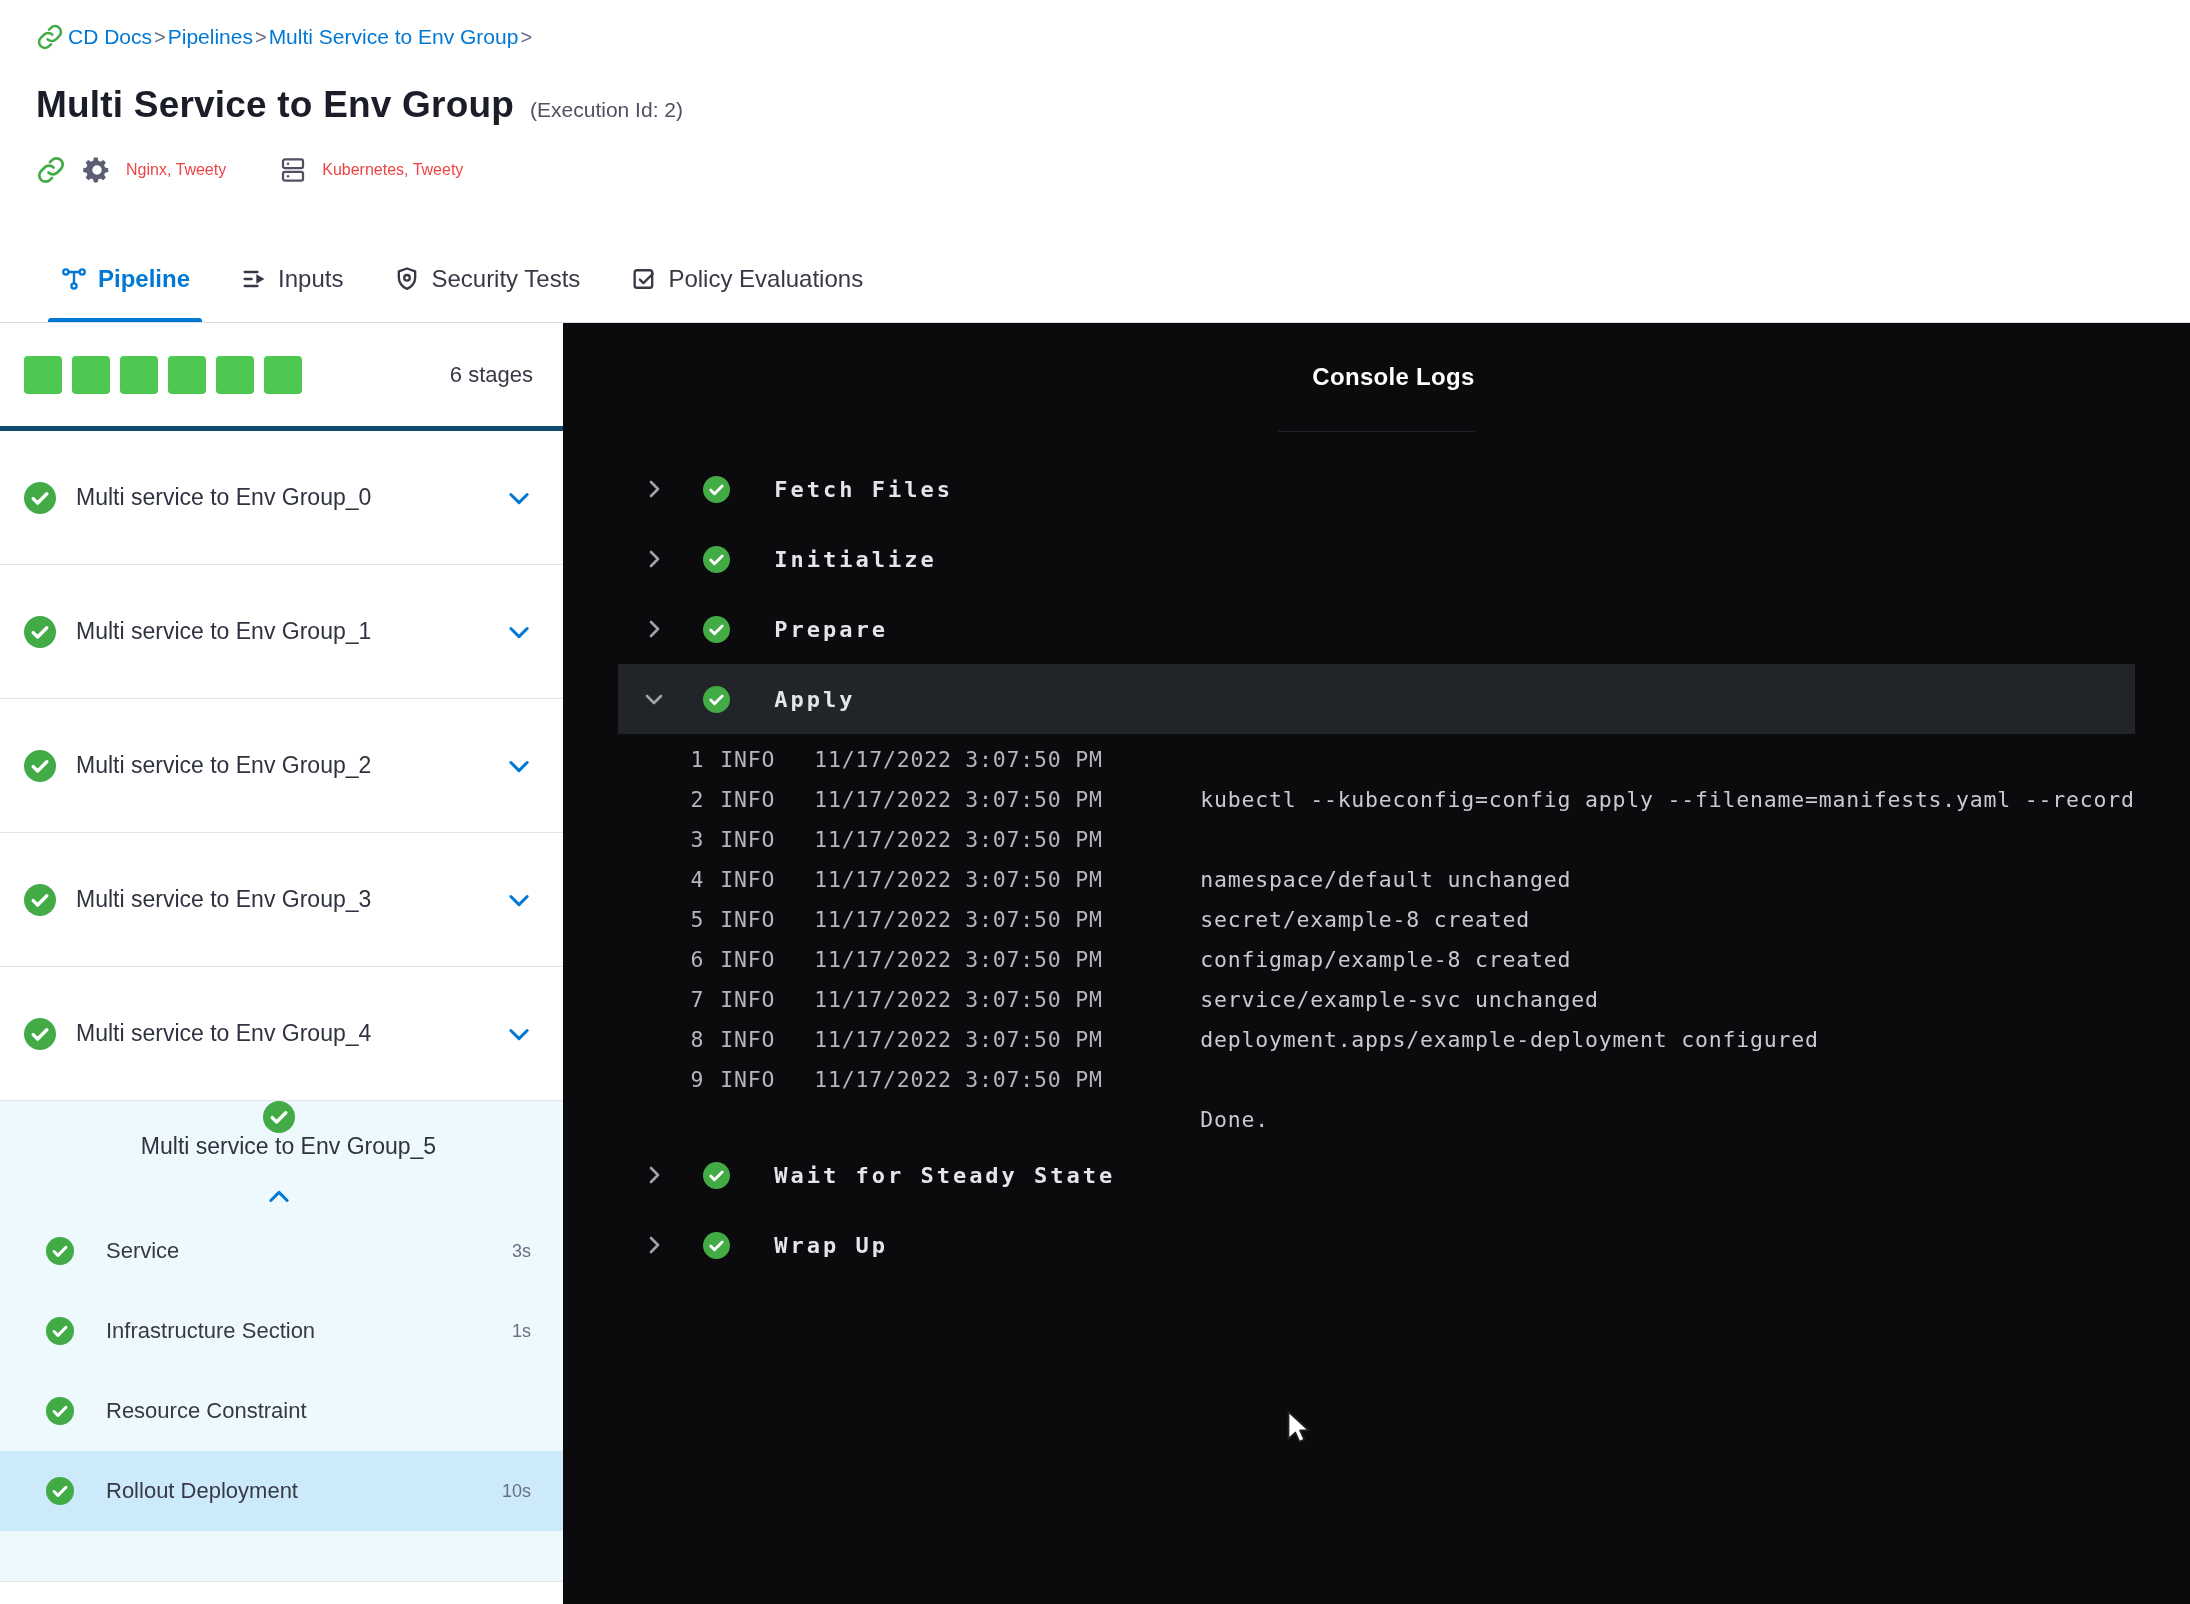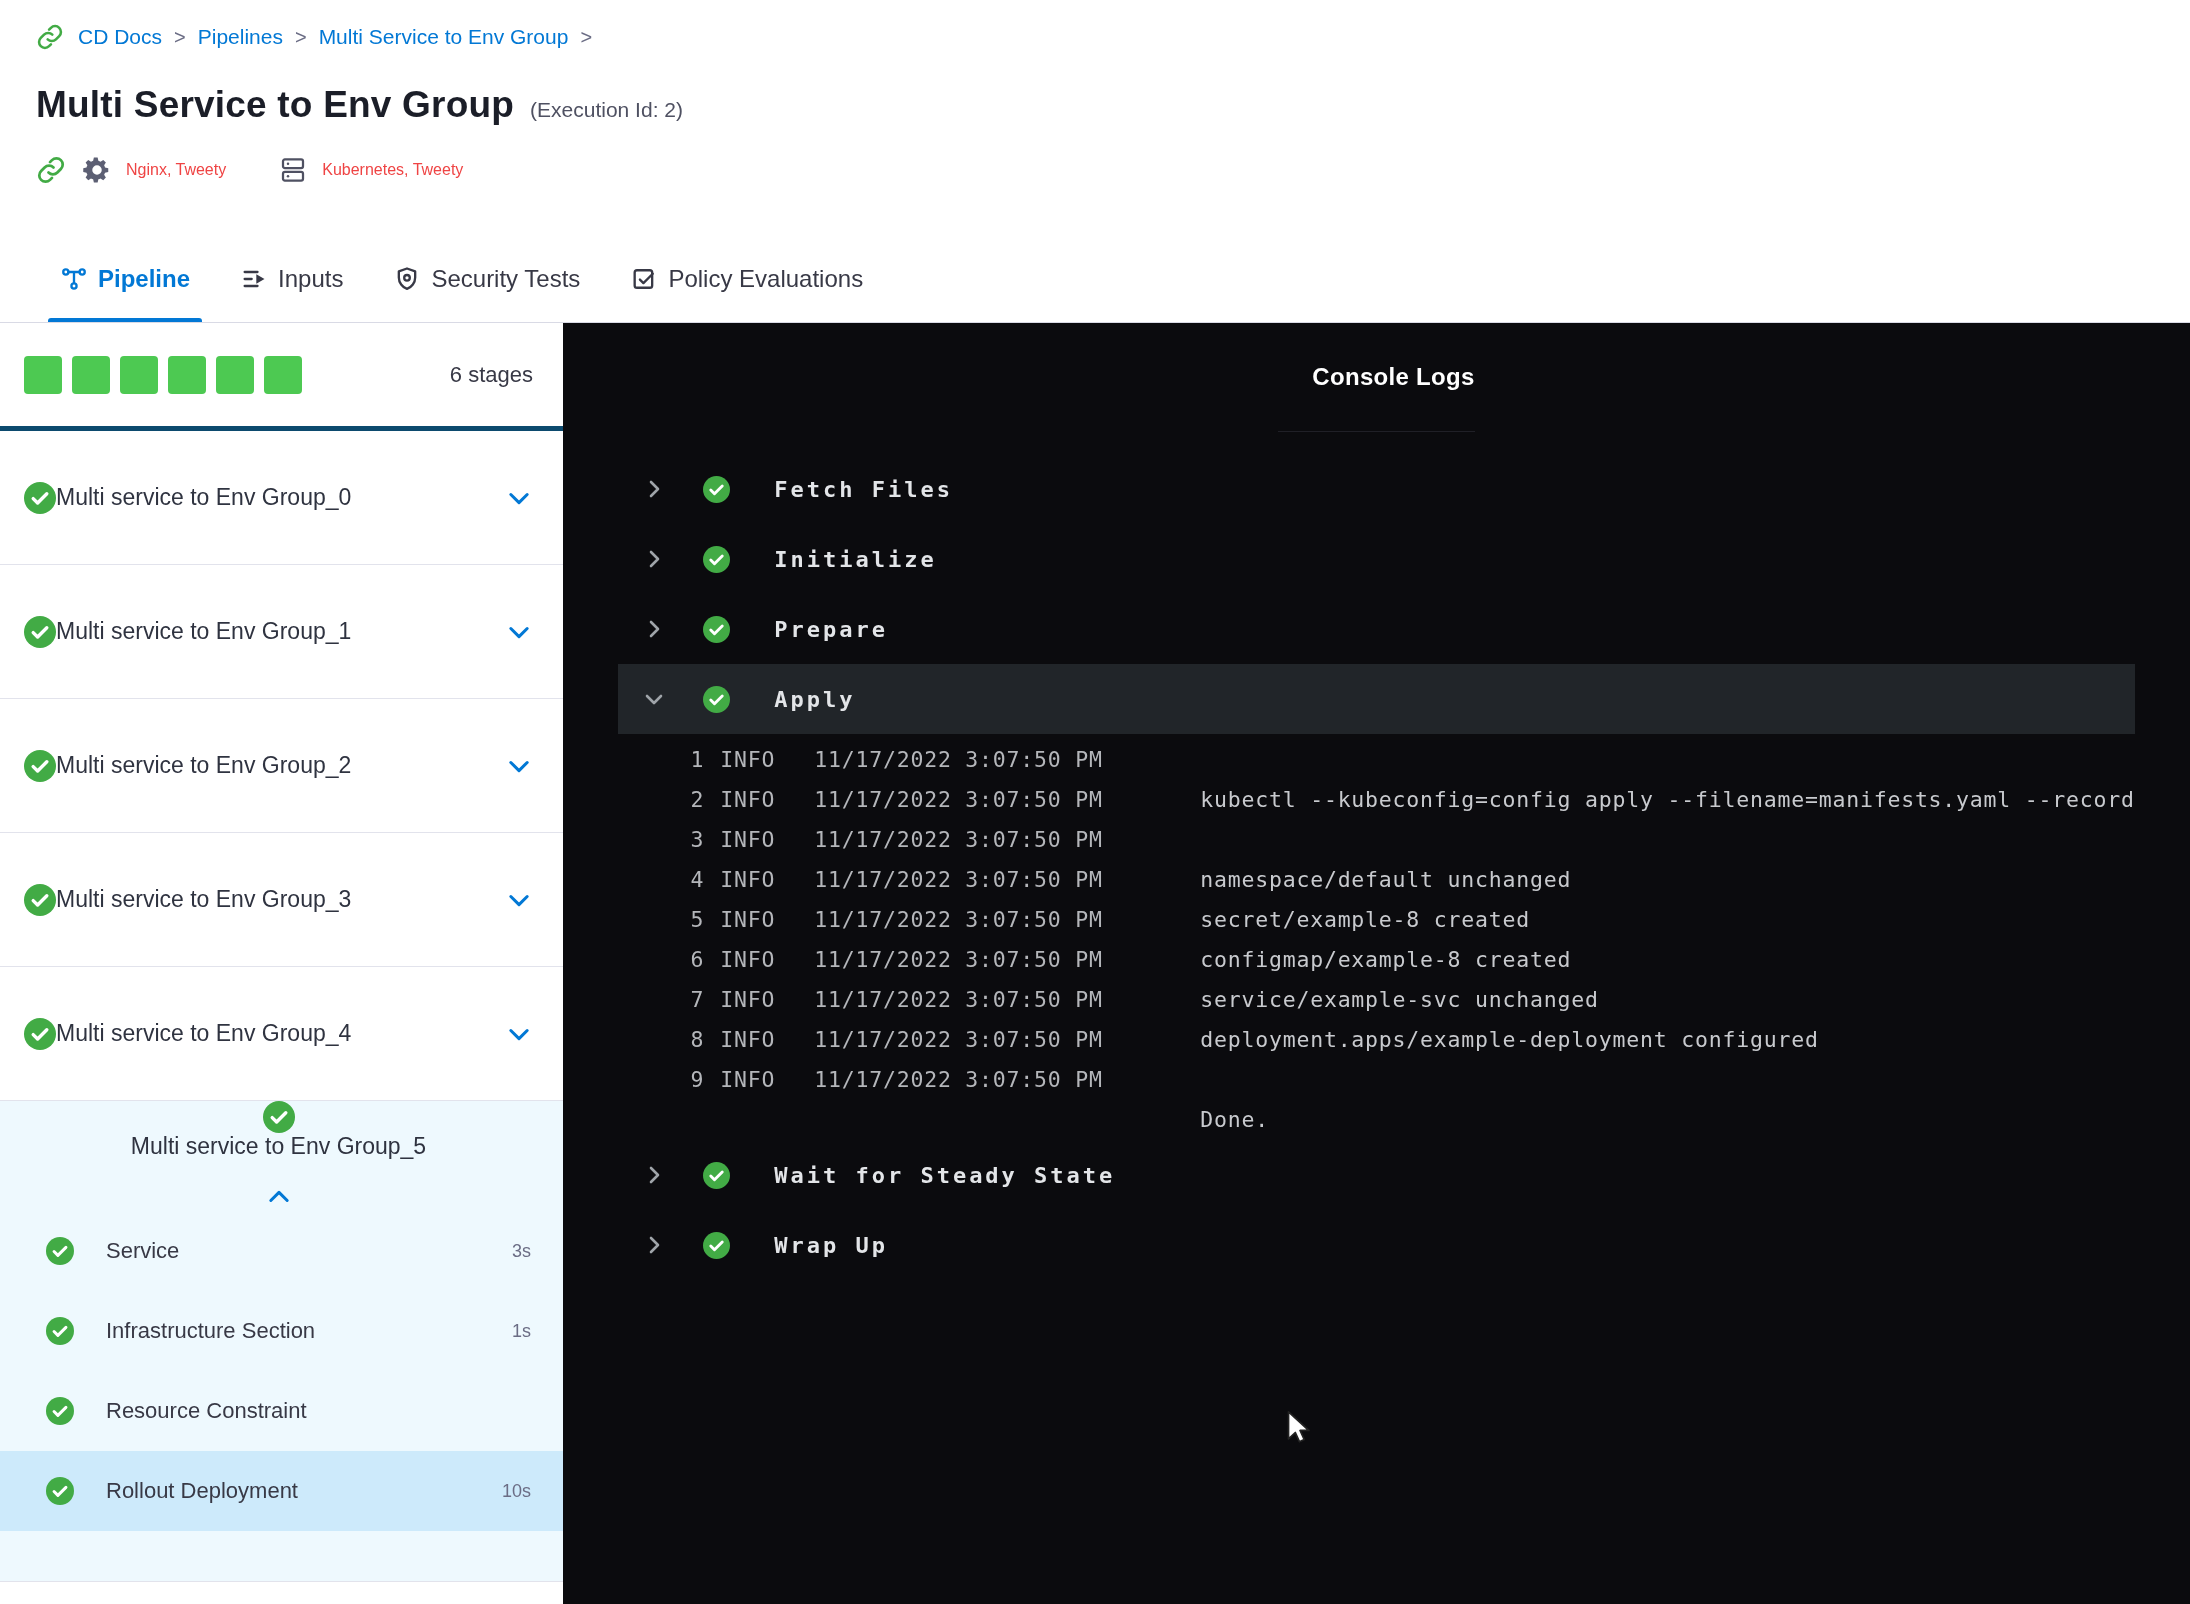--- a/index.html
+++ b/index.html
@@ -2,21 +2,21 @@
 <html style="--accent: #0278d5; --green: #42ab45; --green-bright: #4dc952; --console-bg: #0b0b0e; --expanded-stage-bg: #eef9fe; --selected-step-bg: #cdeafb;"><head>
 <meta charset="utf-8">
 <style>
   * { margin:0; padding:0; box-sizing:border-box; }
   html,body { width:2190px; height:1604px; }
   body { font-family:"Liberation Sans", sans-serif; background:#ffffff; color:#22272d; overflow:hidden; }
   .page { width:2190px; height:1604px; display:flex; flex-direction:column; position:relative; background:#fff; }
 
   
   .header { padding:20px 0 0 36px; flex:0 0 auto; }
-  .breadcrumb { display:flex; align-items:center; gap:10px; font-size:21px; height:34px;text-align:right; }
+  .breadcrumb { display:flex; align-items:center; font-size:21px; height:34px;text-align:right; }
   .breadcrumb a { color:var(--accent); text-decoration:none; cursor:pointer; }
   .breadcrumb .sep { color:#6b6d85; font-size:20px; padding:0 2px; }
   .crumb-icon { width:28px; height:28px; display:inline-flex; color:var(--green); margin-right:4px; }
   .crumb-icon svg, .meta-icon svg, .ticon svg { width:100%; height:100%; }
   .title-row { display:flex; align-items:baseline; gap:16px; margin-top:28px; }
   .title { font-size:37px; font-weight:700; color:#1b1e28; letter-spacing:.2px; line-height:46px; }
   .exec-id { font-size:21px; color:#4f5162; }
   .meta-row { display:flex; align-items:center; margin-top:25px; height:34px; }
   .meta-icon { width:30px; height:30px; display:inline-flex; flex:0 0 auto; }
   .meta-label { font-size:16px; color:#ef4444; margin-left:14px; }
@@ -37,21 +37,21 @@
   .sidebar { width:563px; flex:0 0 auto; background:#fff; display:flex; flex-direction:column; overflow:hidden; }
   .summary { height:108px; flex:0 0 auto; display:flex; align-items:center; padding:0 30px 0 24px; border-bottom:5px solid #0c4a6e; }
   .squares { display:flex; gap:10px; flex:1; }
   .square { width:38px; height:38px; background:var(--green-bright); border-radius:4px; }
   .stage-count { font-size:22px; color:#383946; }
 
   .stage-block { border-bottom:1px solid #e2e3ec; }
   .stage-row { height:133px; display:flex; align-items:center; padding:0 30px 0 24px; cursor:pointer; }
   .check { width:32px; height:32px; flex:0 0 auto; color:var(--green); display:inline-flex; }
   .check svg { width:100%; height:100%; }
-  .stage-label { flex:1; margin-left:0; font-size:23px; color:#2f3340; }
+  .stage-label { flex:1; margin-left:20px; font-size:23px; color:#2f3340; }
   .chev { width:28px; height:28px; color:var(--accent); display:inline-flex; flex:0 0 auto; }
   .chev svg { width:100%; height:100%; }
   .chev.up { transform:rotate(180deg); }
   .stage-block.expanded { background:var(--expanded-stage-bg); }
   .stage-block.expanded .stage-row { height:110px;flex-direction:column; }
   .steps { padding-bottom:50px; }
   .step-row { height:80px; display:flex; align-items:center; padding:0 32px 0 46px; cursor:pointer; }
   .step-row.selected { background:var(--selected-step-bg); }
   .check.small { width:28px; height:28px; }
   .step-label { flex:1; margin-left:32px; font-size:22px; color:#383946; }

